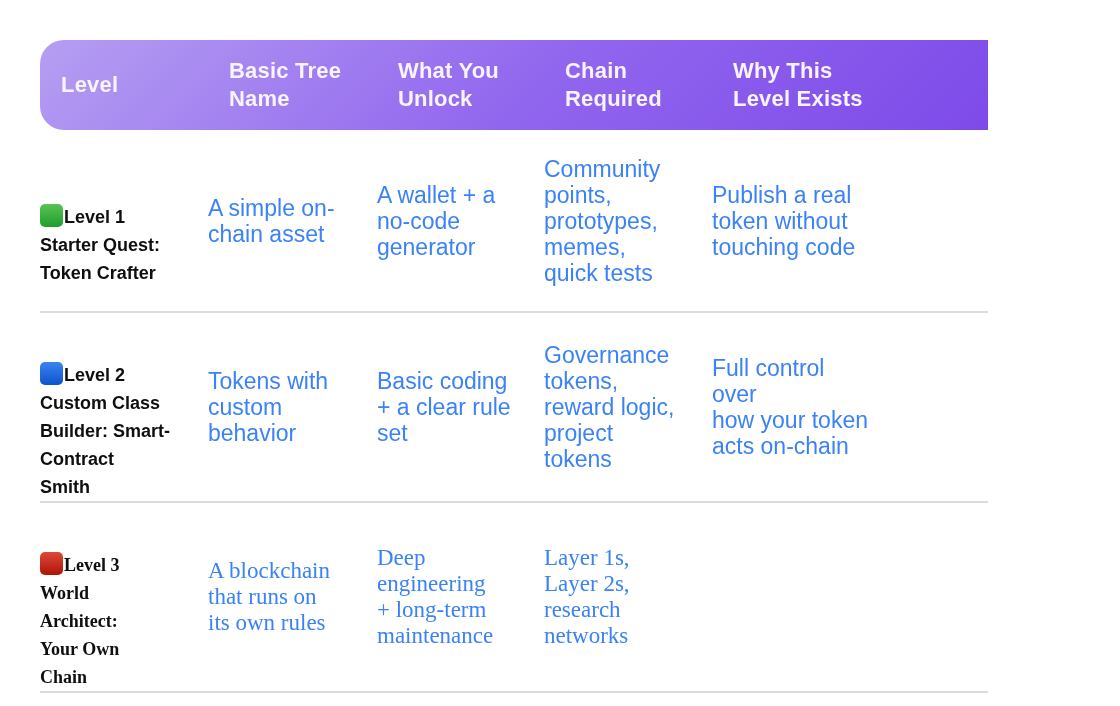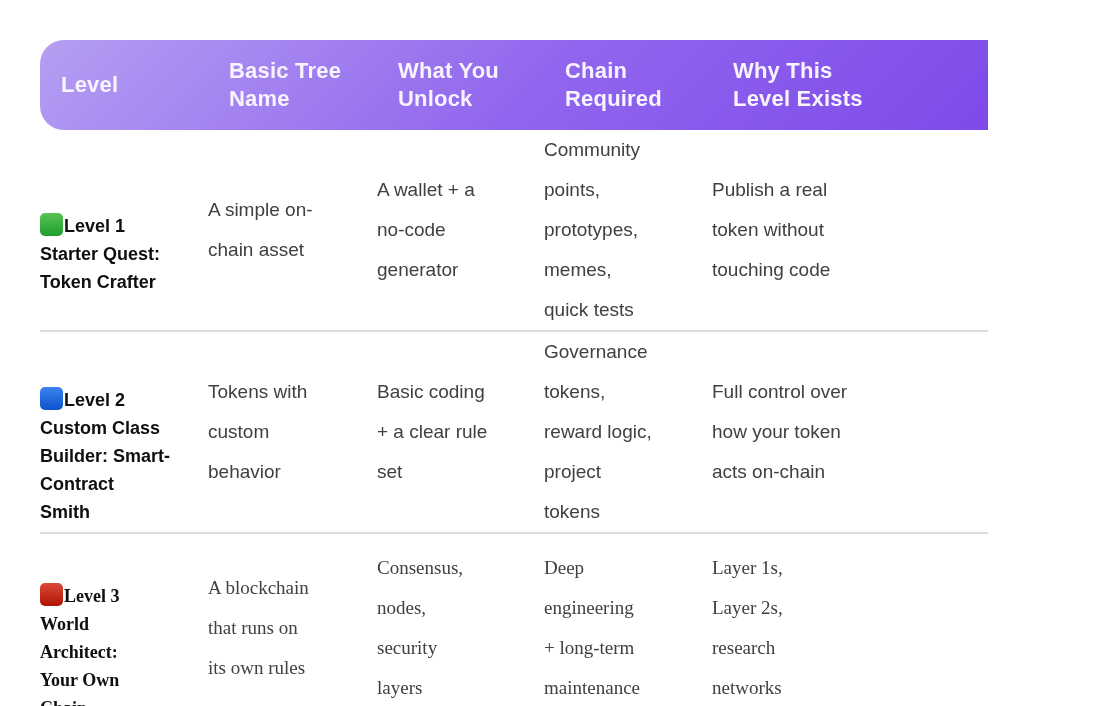--- a/index.html
+++ b/index.html
@@ -44,23 +44,23 @@
   .trow {
     display: grid;
     grid-template-columns: 168px 169px 167px 168px 168px 200px;
     align-items: center;
     border-bottom: 2px solid #dcdcdc;
   }
   .row-1 { min-height: 181px; }
   .row-2 { min-height: 178px; }
   .row-3 { min-height: 168px; font-family: Liberation Serif, serif; }
   .td {
-    font-size: 19px;
-    line-height: 40px;
-    color: #404040;
+    font-size: 23px;
+    line-height: 26px;
+    color: #3b82f6;
     white-space: pre-line;
     padding-right: 8px;
   }
   .level-cell {
     font-size: 18px;
     line-height: 28px;
     font-weight: 700;
     color: #0f0f0f;
     margin-top: 48px;
   }
@@ -139,24 +139,20 @@
 
     <div class="trow row-3">
       <div class="td level-cell"><span class="sq sq-red"></span><span class="level-text">Level 3
 World
 Architect:
 Your Own
 Chain</span></div>
       <div class="td">A blockchain
 that runs on
 its own rules</div>
-      <div class="td">Consensus,
-nodes,
-security
-layers</div>
       <div class="td">Deep
 engineering
 + long-term
 maintenance</div>
       <div class="td">Layer 1s,
 Layer 2s,
 research
 networks</div>
     </div>
 

